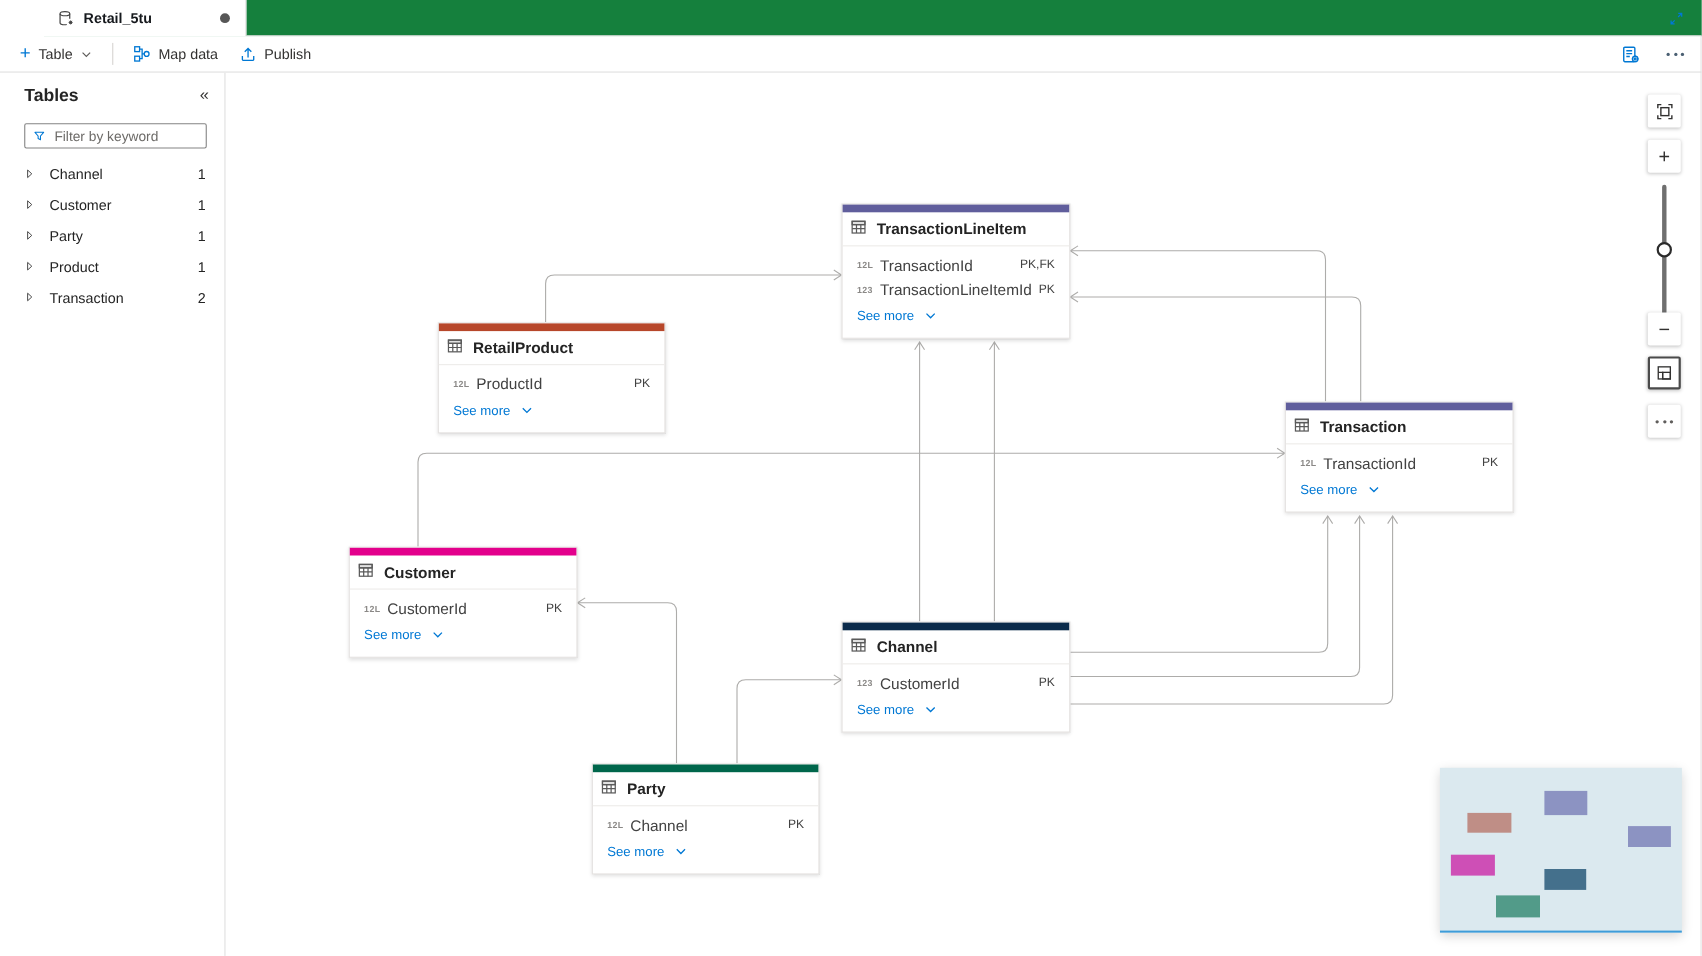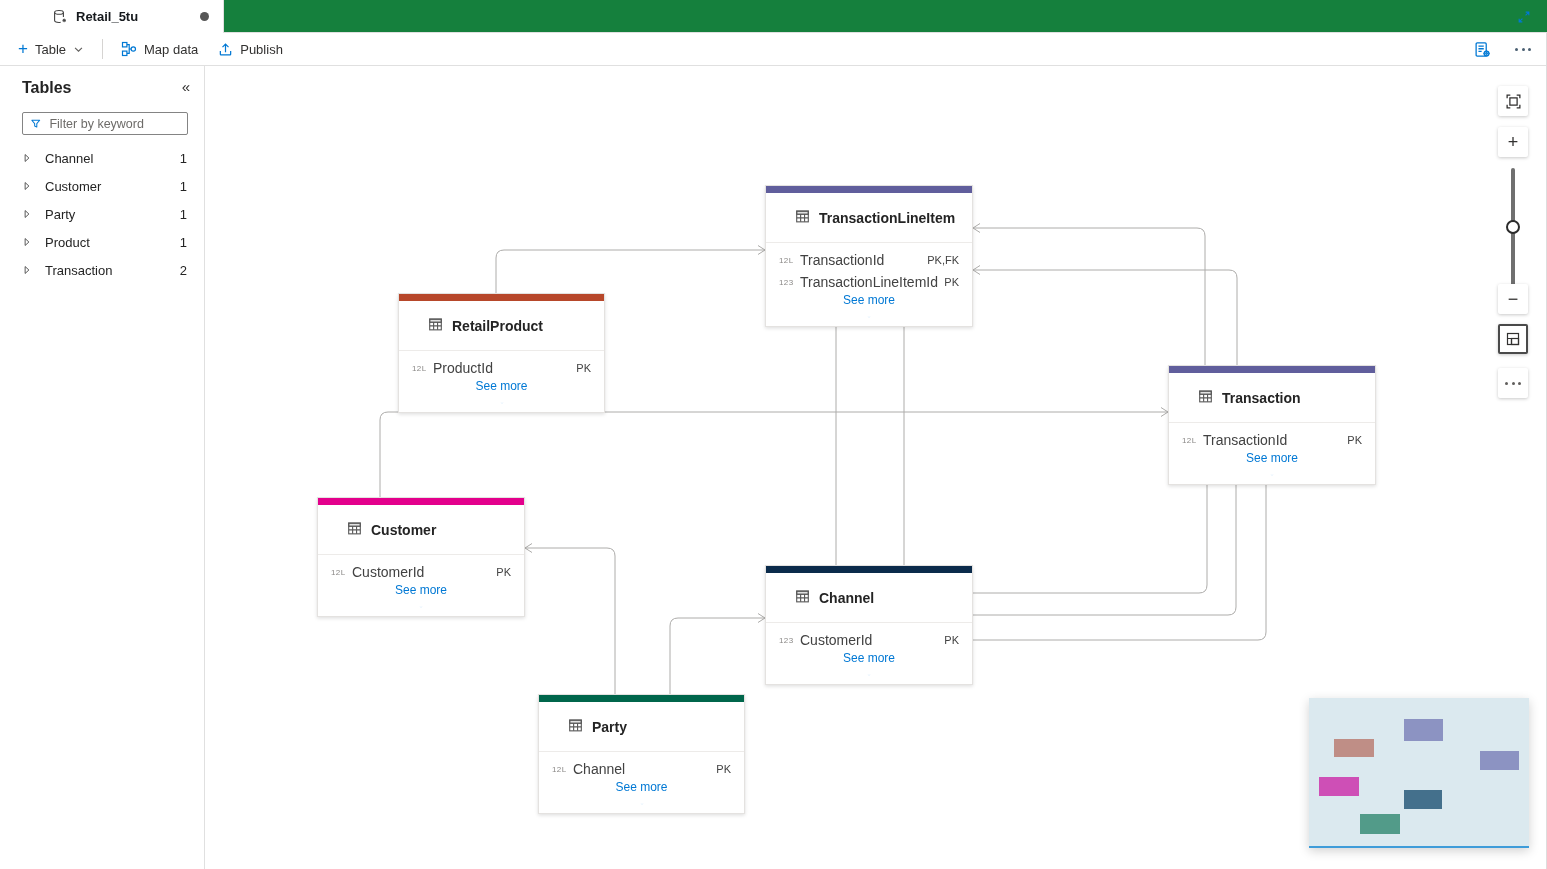--- a/index.html
+++ b/index.html
@@ -15,29 +15,29 @@
   svg.edges { position:absolute; left:0; top:0; width:1547px; height:869px; z-index:1; pointer-events:none; }
 
   
   .table-node {
     position:absolute; z-index:2; background:#fff;
     border:1px solid #e4e2e0;
     box-shadow:0 1.6px 3.6px rgba(0,0,0,.13), 0 .3px .9px rgba(0,0,0,.10);
   }
   .node-bar { height:7px; }
   .node-title {
-    height:50px; display:flex; align-items:center; gap:9px; padding:0 29px;
+    height:31px; display:flex; align-items:center; gap:9px; padding:0 7px;
     border-bottom:1px solid #edebe9; font-size:14px; font-weight:700; color:#242424;
   }
   .node-body { padding:6px 0 8px 0; }
   .field-row { height:22px; display:flex; align-items:center; padding:0 13px; }
-  .ftype { width:21px; flex:0 0 21px; font-size:8px; letter-spacing:.4px; color:#8a8886; font-weight:400; }
+  .ftype { width:21px; flex:0 0 21px; font-size:8px; letter-spacing:.4px; color:#8a8886; font-weight:700; }
   .fname { font-size:14px; color:#424242; }
   .fkey  { margin-left:auto; font-size:11px; color:#424242; }
-  .see-more { height:25px; display:flex; align-items:center; gap:9px; padding:0 13px; color:#0078d4; font-size:12px; cursor:pointer;flex-direction:column; }
+  .see-more { height:25px; display:flex; align-items:center; gap:9px; padding:0 13px; color:#0078d4; font-size:12px; cursor:pointer; }
 
   
   .tab-bar { position:absolute; left:0; top:0; width:100%; height:33px; background:#15803d; z-index:6;margin-left:40px; }
   .tabbar-line { position:absolute; left:184px; top:32px; right:0; height:1px; background:#e0e0e0; }
   .tab {
     position:absolute; left:0; top:0; width:184px; height:33px;
     display:flex; align-items:center; padding:0 14px 0 12px;
     border-right:1px solid #e0e0e0; background:#fff; cursor:pointer;
   }
   .tab-title { font-size:13px; font-weight:700; color:#16191d; margin-left:8px; white-space:nowrap; }

